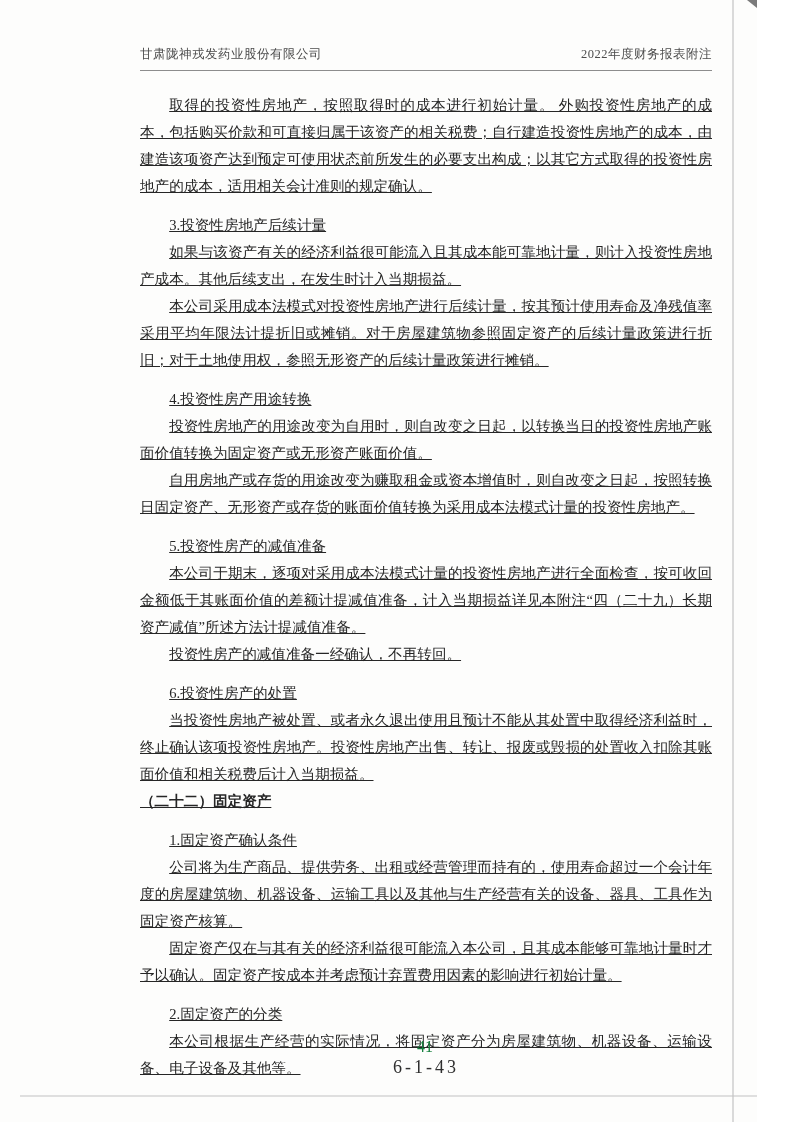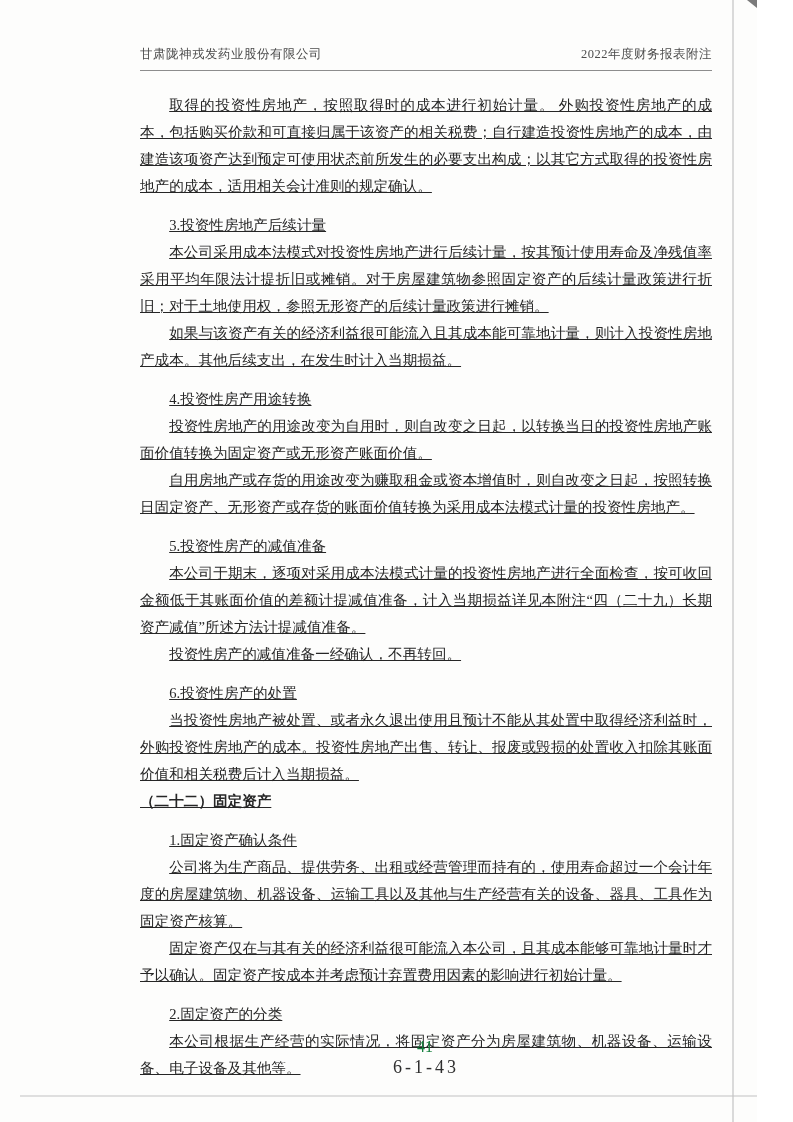--- a/index.html
+++ b/index.html
@@ -127,30 +127,30 @@
   <div class="page-header">
     <span>甘肃陇神戎发药业股份有限公司</span>
     <span>2022年度财务报表附注</span>
   </div>
 
   <hr class="header-rule">
 
   <main class="doc-body">
       <p class="para normal">取得的投资性房地产，按照取得时的成本进行初始计量。 外购投资性房地产的成本，包括购买价款和可直接归属于该资产的相关税费；自行建造投资性房地产的成本，由建造该项资产达到预定可使用状态前所发生的必要支出构成；以其它方式取得的投资性房地产的成本，适用相关会计准则的规定确认。</p>
       <p class="para item">3.投资性房地产后续计量</p>
+      <p class="para normal">如果与该资产有关的经济利益很可能流入且其成本能可靠地计量，则计入投资性房地产成本。其他后续支出，在发生时计入当期损益。</p>
       <p class="para normal">本公司采用成本法模式对投资性房地产进行后续计量，按其预计使用寿命及净残值率采用平均年限法计提折旧或摊销。对于房屋建筑物参照固定资产的后续计量政策进行折旧；对于土地使用权，参照无形资产的后续计量政策进行摊销。</p>
-      <p class="para normal">如果与该资产有关的经济利益很可能流入且其成本能可靠地计量，则计入投资性房地产成本。其他后续支出，在发生时计入当期损益。</p>
       <p class="para item">4.投资性房产用途转换</p>
       <p class="para normal">投资性房地产的用途改变为自用时，则自改变之日起，以转换当日的投资性房地产账面价值转换为固定资产或无形资产账面价值。</p>
       <p class="para normal">自用房地产或存货的用途改变为赚取租金或资本增值时，则自改变之日起，按照转换日固定资产、无形资产或存货的账面价值转换为采用成本法模式计量的投资性房地产。</p>
       <p class="para item">5.投资性房产的减值准备</p>
       <p class="para normal">本公司于期末，逐项对采用成本法模式计量的投资性房地产进行全面检查，按可收回金额低于其账面价值的差额计提减值准备，计入当期损益详见本附注“四（二十九）长期资产减值”所述方法计提减值准备。</p>
       <p class="para normal">投资性房产的减值准备一经确认，不再转回。</p>
       <p class="para item">6.投资性房产的处置</p>
-      <p class="para normal">当投资性房地产被处置、或者永久退出使用且预计不能从其处置中取得经济利益时，外购投资性房地产的成本。投资性房地产出售、转让、报废或毁损的处置收入扣除其账面价值和相关税费后计入当期损益。</p>
+      <p class="para normal">当投资性房地产被处置、或者永久退出使用且预计不能从其处置中取得经济利益时，终止确认该项投资性房地产。投资性房地产出售、转让、报废或毁损的处置收入扣除其账面价值和相关税费后计入当期损益。</p>
       <p class="para heading">（二十二）固定资产</p>
       <p class="para item">1.固定资产确认条件</p>
       <p class="para normal">公司将为生产商品、提供劳务、出租或经营管理而持有的，使用寿命超过一个会计年度的房屋建筑物、机器设备、运输工具以及其他与生产经营有关的设备、器具、工具作为固定资产核算。</p>
       <p class="para normal">固定资产仅在与其有关的经济利益很可能流入本公司，且其成本能够可靠地计量时才予以确认。固定资产按成本并考虑预计弃置费用因素的影响进行初始计量。</p>
       <p class="para item">2.固定资产的分类</p>
       <p class="para normal">本公司根据生产经营的实际情况，将固定资产分为房屋建筑物、机器设备、运输设备、电子设备及其他等。</p>
     </main>
 
   <div class="footer-page-num">41</div>
   <div class="footer-doc-num">6-1-43</div>

